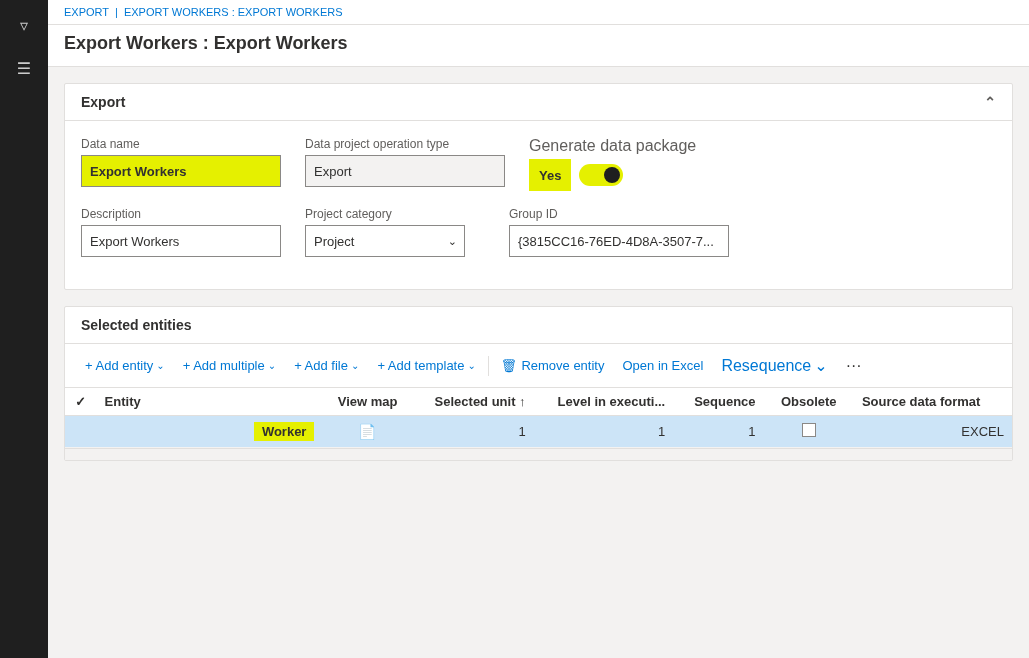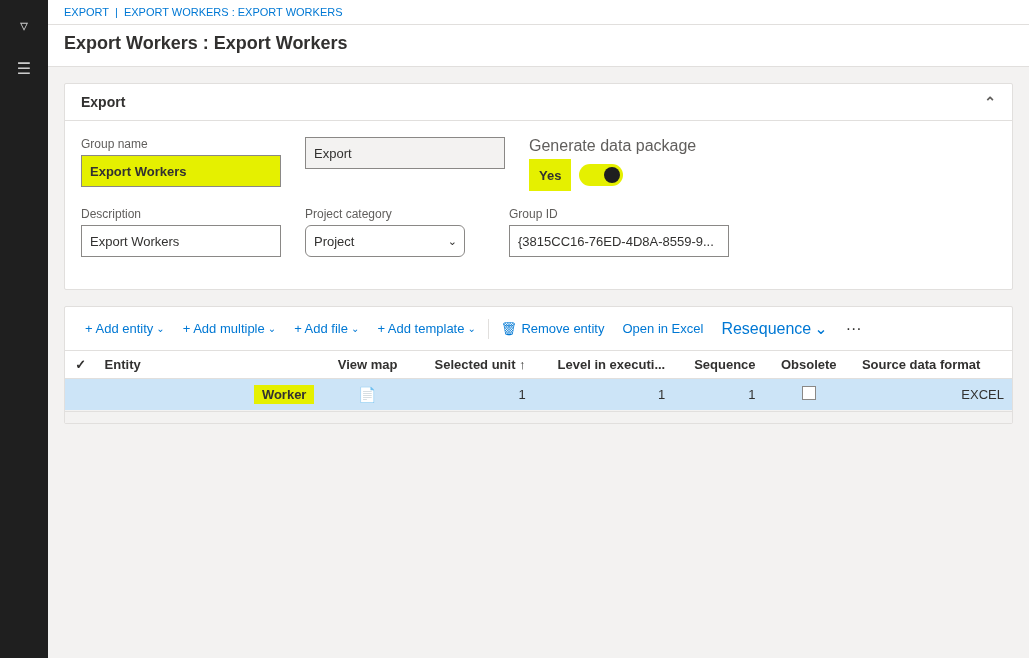--- a/index.html
+++ b/index.html
@@ -202,21 +202,20 @@
 
     
     .select-wrapper {
       position: relative;
       width: 160px;
     }
     .select-wrapper select {
       width: 100%;
       appearance: none;
       padding-right: 28px;
-      border-radius: 6px;
     }
     .select-wrapper .chevron-down {
       position: absolute;
       right: 8px;
       top: 50%;
       transform: translateY(-50%);
       pointer-events: none;
       font-size: 11px;
       color: #323130;
     }
@@ -413,24 +412,25 @@
 
     <div class="card">
       <div class="card-header">
         <span>Export</span>
         <span class="chevron">⌃</span>
       </div>
       <div class="card-body">
 
         <div class="form-row">
           <div class="form-group">
-            <label>Group name</label>
+            <label>Data name</label>
             <div class="highlighted">Export Workers</div>
           </div>
           <div class="form-group">
+            <label>Data project operation type</label>
             <div class="readonly-input">Export</div>
           </div>
           <div class="toggle-group">
             <label>Generate data package</label>
             <div class="toggle-row">
               <div class="toggle-yes-label">Yes</div>
               <div class="toggle-switch">
                 <div class="knob"></div>
               </div>
             </div>
@@ -446,28 +446,31 @@
             <label>Project category</label>
             <div class="select-wrapper">
               <select>
                 <option>Project</option>
               </select>
               <span class="chevron-down">⌄</span>
             </div>
           </div>
           <div class="form-group">
             <label>Group ID</label>
-            <div class="group-id-field">{3815CC16-76ED-4D8A-8559-9...</div>
+            <div class="group-id-field">{3815CC16-76ED-4D8A-3507-7...</div>
           </div>
         </div>
 
       </div>
     </div>
 
     <div class="card">
+      <div class="card-header">
+        <span>Selected entities</span>
+      </div>
 
       <div class="entities-toolbar">
         <button class="toolbar-btn">
           <span>+ Add entity</span>
           <span class="chevron-sm">⌄</span>
         </button>
         <button class="toolbar-btn">
           <span>+ Add multiple</span>
           <span class="chevron-sm">⌄</span>
         </button>

